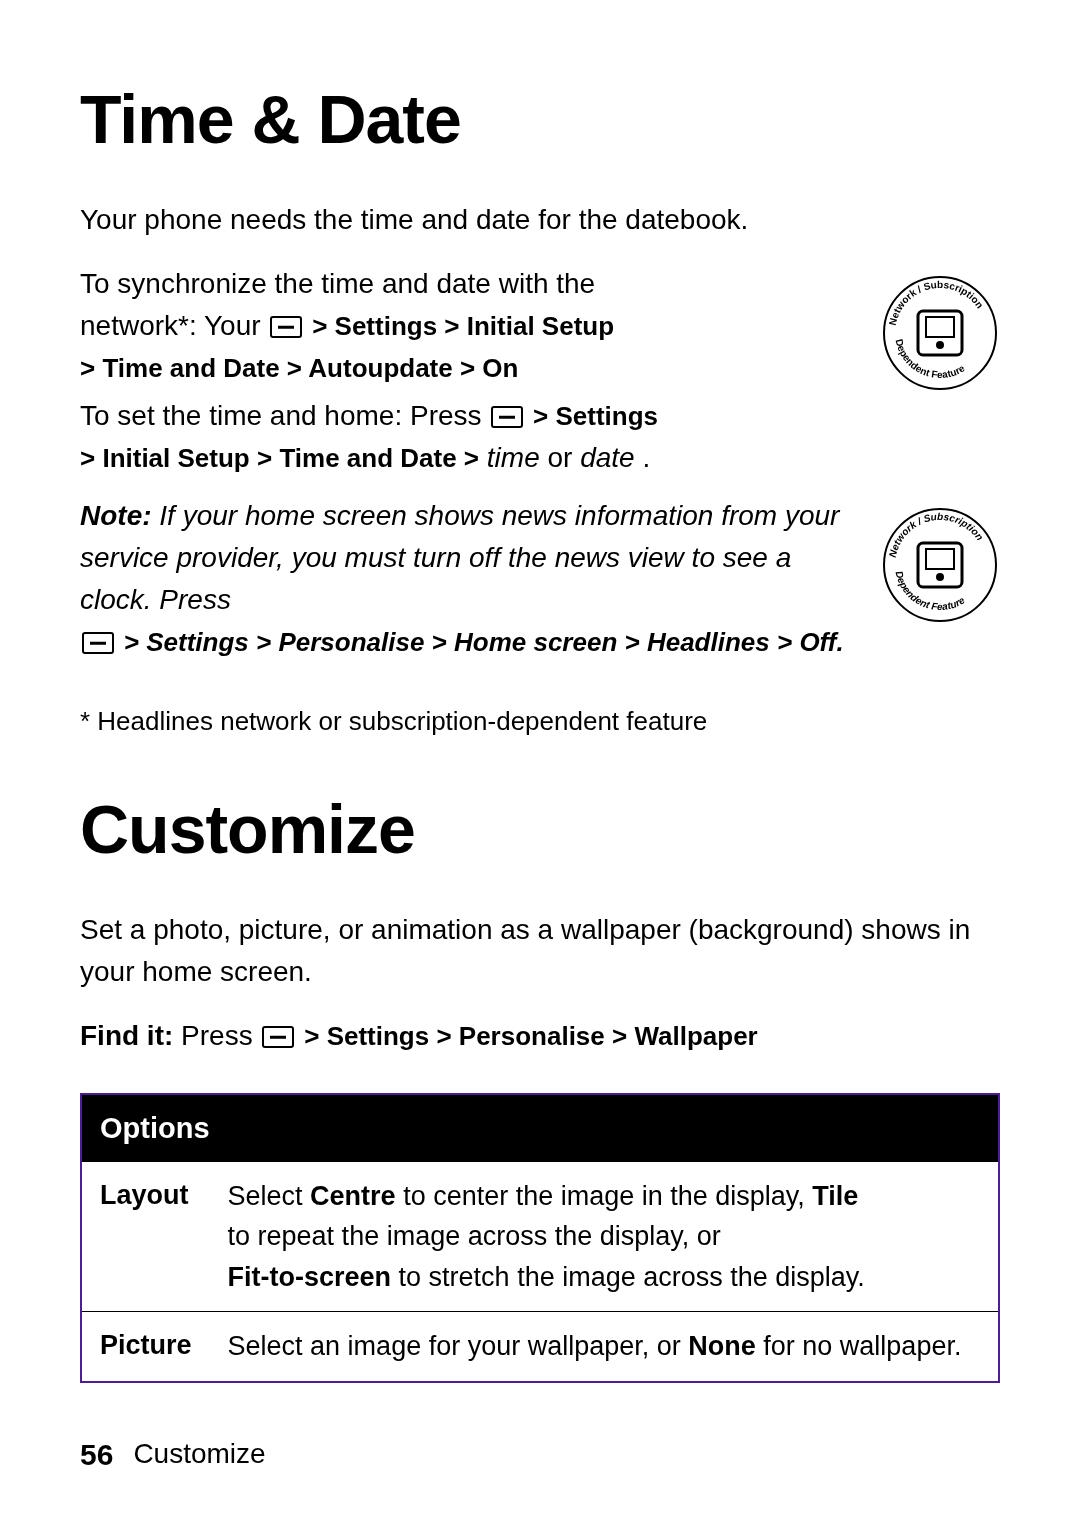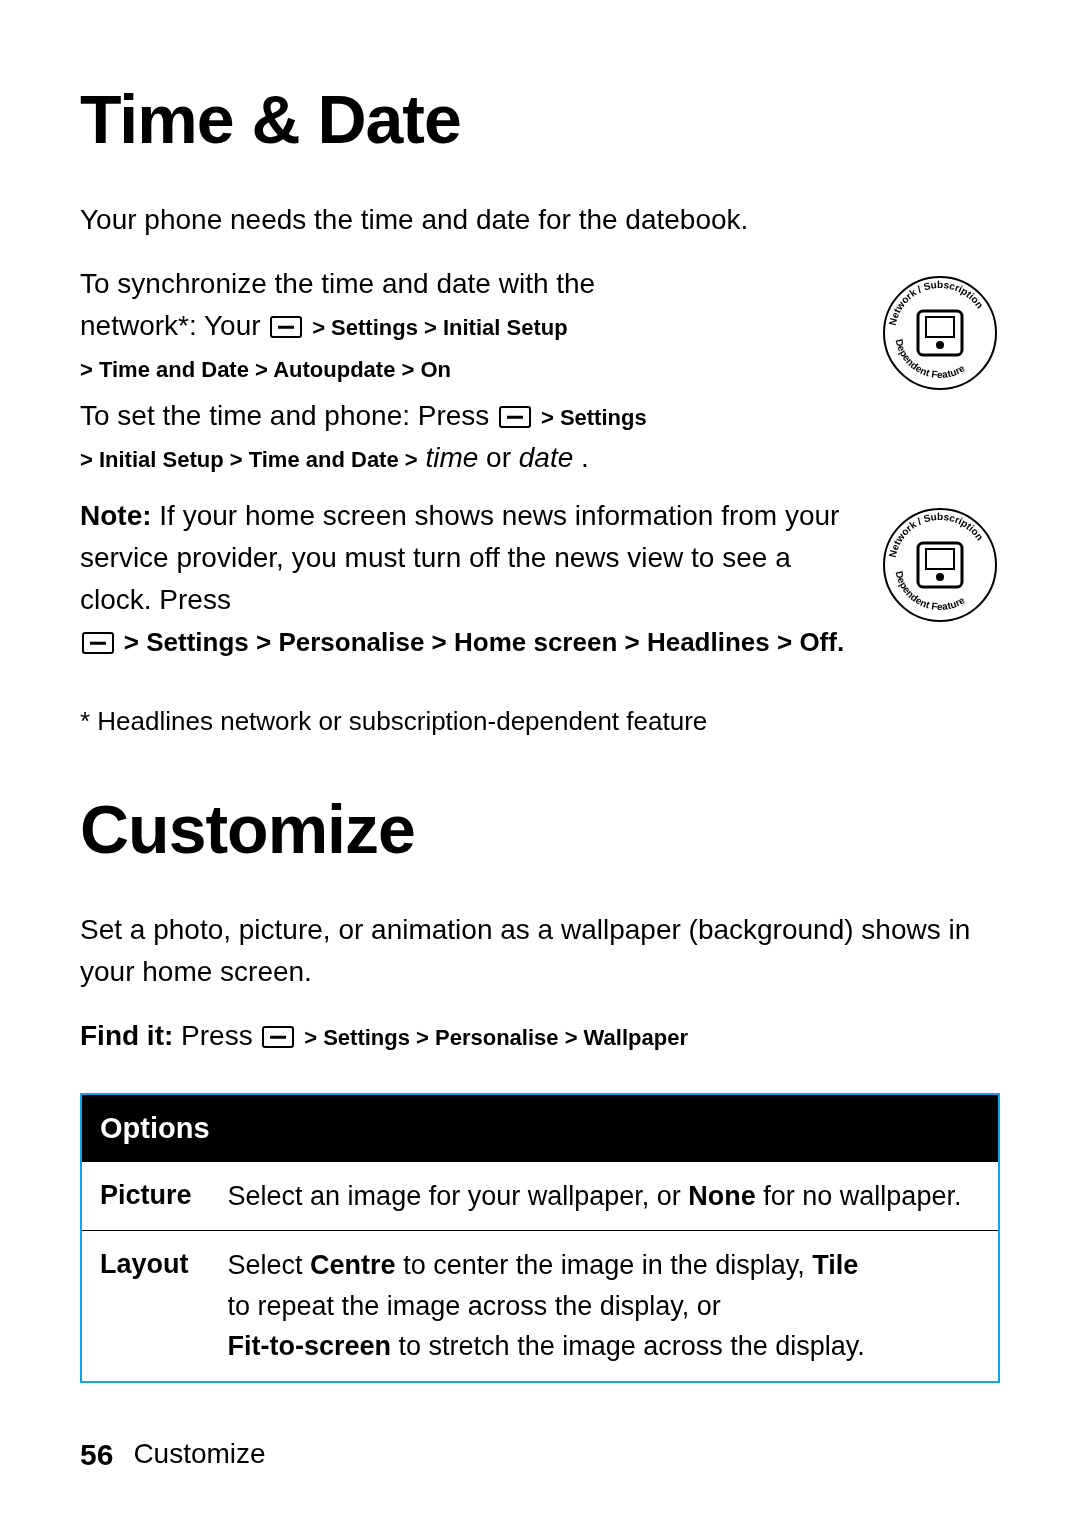--- a/index.html
+++ b/index.html
@@ -58,21 +58,21 @@
       height: 2.5px;
       background: #000;
       position: absolute;
       top: 50%;
       left: 50%;
       transform: translate(-50%, -50%);
     }
 
     .bold-path {
       font-weight: bold;
-      font-size: 22px;
+      font-size: 26px;
     }
 
     
     .note-bold {
       font-weight: bold;
     }
 
     
     .italic {
       font-style: italic;
@@ -115,21 +115,21 @@
     .find-it-line {
       font-size: 28px;
       margin-bottom: 24px;
       line-height: 1.5;
     }
 
     
     .options-table {
       width: 100%;
       border-collapse: collapse;
-      border: 2px solid #0ea5e9;
+      border: 2px solid #4c1d95;
       font-size: 27px;
       margin-top: 36px;
     }
 
     .options-table .header-row td {
       background: #000;
       color: #fff;
       font-weight: bold;
       font-size: 29px;
       padding: 12px 18px;
@@ -167,20 +167,21 @@
 
     .footer-label {
       font-size: 28px;
     }
 
     .note-block {
       display: flex;
       align-items: flex-start;
       gap: 12px;
       margin-bottom: 18px;
+      font-style: italic;
     }
 
     .note-text {
       flex: 1;
       font-size: 28px;
       line-height: 1.5;
     }
 
     
     .bottom-menu-line {
@@ -202,21 +203,21 @@
     <div class="text-block">
       <p class="para" style="margin-bottom:6px;">
         <span>To synchronize the time and date with the</span><br>
         <span>network*: Your</span>
         <span class="menu-key"></span>
         <span class="bold-path">&gt; Settings &gt; Initial Setup</span><br>
         <span class="bold-path">&gt; Time and Date &gt; Autoupdate &gt; On</span>
       </p>
 
       <p class="para" style="margin-bottom:6px;">
-        <span>To set the time and phone: Press</span>
+        <span>To set the time and home: Press</span>
         <span class="menu-key"></span>
         <span class="bold-path">&gt; Settings</span><br>
         <span class="bold-path">&gt; Initial Setup &gt; Time and Date &gt;</span>
         <span class="italic">time</span>
         <span> or </span>
         <span class="italic">date</span>
         <span>.</span>
       </p>
     </div>
 
@@ -284,31 +285,31 @@
       <span class="menu-key"></span>
       <span class="bold-path">&gt; Settings &gt; Personalise &gt; Wallpaper</span>
     </p>
 
     <table class="options-table">
       <tbody>
           <tr class="header-row">
         <td colspan="2">Options</td>
       </tr>
       <tr class="data-row">
+        <td class="option-name">Layout</td>
+        <td class="option-desc">
+          <span>Select </span><strong>Centre</strong><span> to center the image in the display, </span><strong>Tile</strong><br><span> to repeat the image across the display, or </span><br><strong>Fit-to-screen</strong><span> to stretch the image across the display.</span>
+        </td>
+      </tr>
+      <tr class="data-row">
         <td class="option-name">Picture</td>
         <td class="option-desc">
           <span>Select an image for your wallpaper, or </span><strong>None</strong><span> for no wallpaper.</span>
         </td>
       </tr>
-      <tr class="data-row">
-        <td class="option-name">Layout</td>
-        <td class="option-desc">
-          <span>Select </span><strong>Centre</strong><span> to center the image in the display, </span><strong>Tile</strong><br><span> to repeat the image across the display, or </span><br><strong>Fit-to-screen</strong><span> to stretch the image across the display.</span>
-        </td>
-      </tr>
     </tbody>
       </table>
   </div>
 
   <div class="page-footer">
     <span class="page-number">56</span>
     <span class="footer-label">Customize</span>
   </div>
 
 </div>

